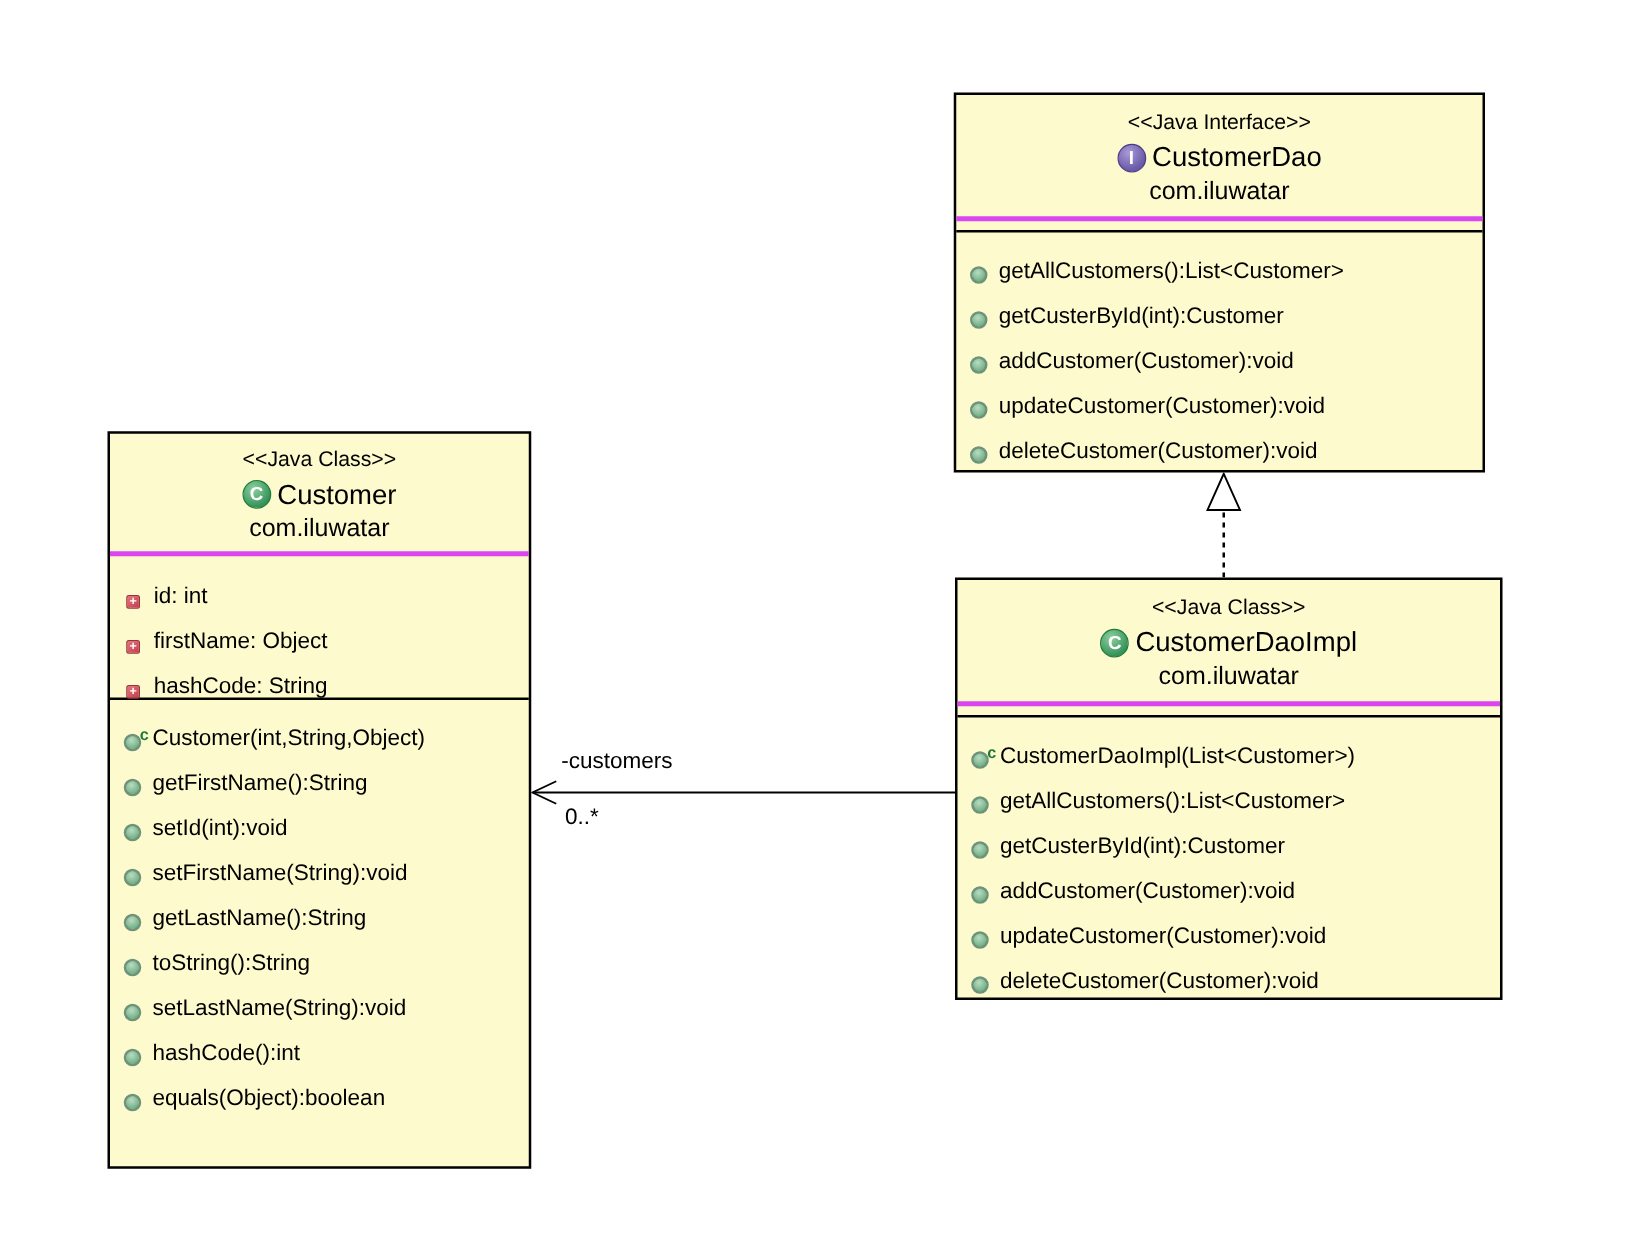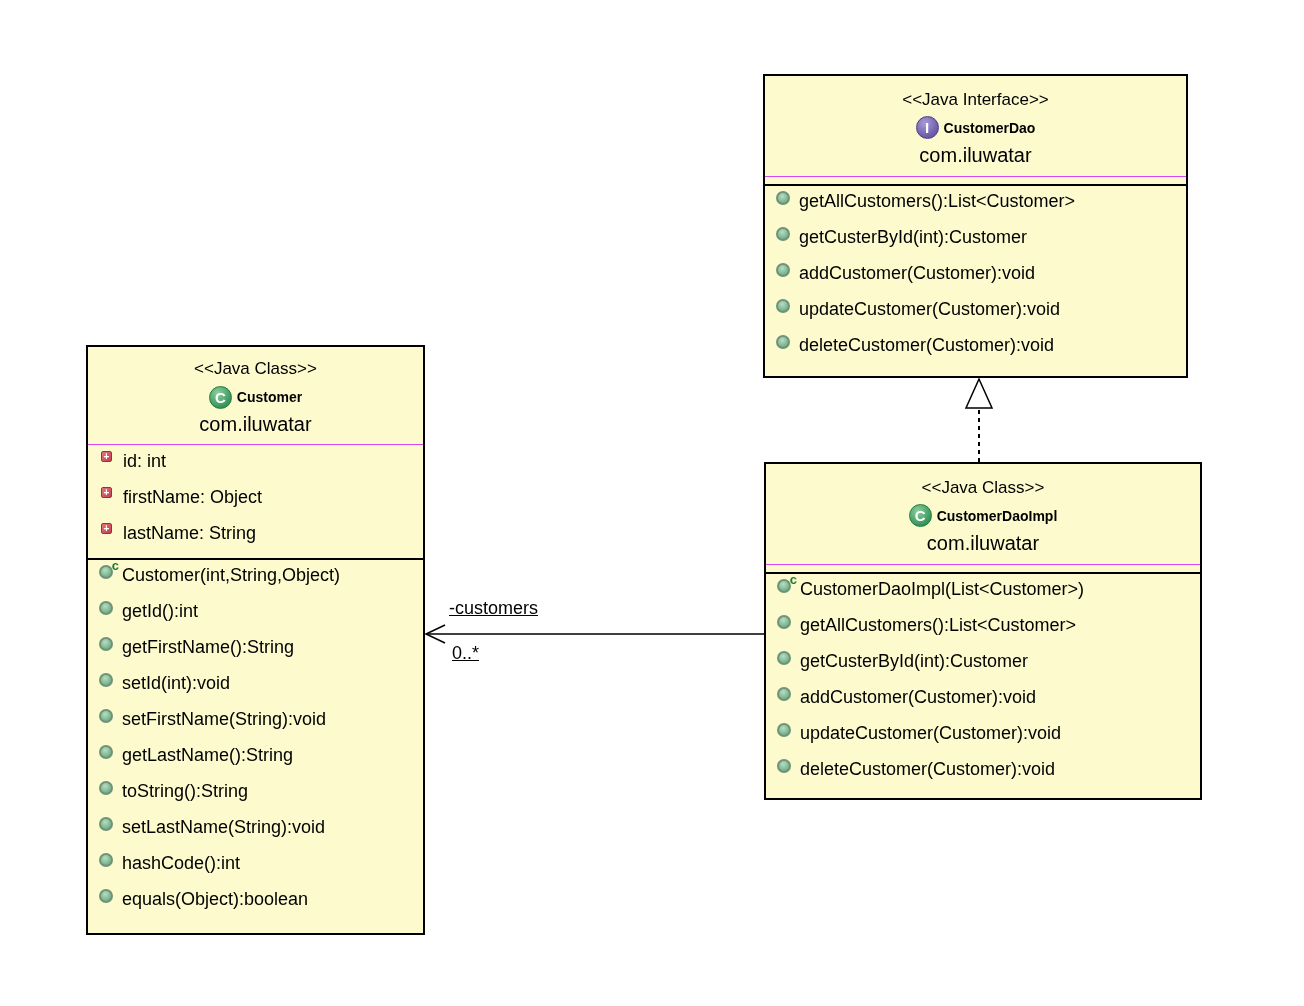--- a/index.html
+++ b/index.html
@@ -25,51 +25,51 @@
   #box-dao      { left: 763px; top: 74px;  width: 425px; height: 304px; }
   #box-customer { left: 86px;  top: 345px; width: 339px; height: 590px; }
   #box-impl     { left: 764px; top: 462px; width: 438px; height: 338px; }
 
   .box-header {
     display: flex;
     flex-direction: column;
     align-items: center;
     justify-content: center;
     row-gap: 2px;
-    border-bottom: 1px solid #d946ef;
+    border-bottom: 4px solid #d946ef;
     text-align: center;
   }
   #box-dao .box-header      { height: 101px; }
   #box-customer .box-header { height: 98px; }
   #box-impl .box-header     { height: 101px; }
 
   .stereotype { font-size: 17px; line-height: 23px; }
   .name-row {
     display: flex;
     align-items: center;
     justify-content: center;
     gap: 5px;
   }
-  .class-name { font-size: 14px; font-weight: bold; line-height: 30px; }
+  .class-name { font-size: 22px; font-weight: normal; line-height: 30px; }
   .package { font-size: 20px; line-height: 20px; }
 
   .fields-empty {
     height: 9px;
     border-bottom: 2px solid #000;
   }
   .fields-compartment {
     height: 115px;
     border-bottom: 2px solid #000;
     padding-top: 6px;
   }
   .methods-compartment { padding-top: 5px; }
 
   .member {
     display: flex;
-    align-items: flex-start;
+    align-items: flex-end;
     height: 36px;
     padding-left: 11px;
     gap: 9px;
   }
   .member-text { font-size: 18px; white-space: nowrap; }
 
   
   .type-icon {
     width: 23px; height: 23px;
     border-radius: 50%;
@@ -128,21 +128,20 @@
   .relations-svg {
     position: absolute;
     left: 0; top: 0;
     width: 1304px; height: 1006px;
     pointer-events: none;
   }
   .edge-label {
     position: absolute;
     font-size: 18px;
     white-space: nowrap;
-    text-decoration: underline;
   }
   #assoc-label { left: 449px; top: 598px; }
   #assoc-mult  { left: 452px; top: 643px; }
 </style>
 </head>
 <body>
 
 <div class="canvas">
 
   <svg class="relations-svg">
@@ -212,33 +211,29 @@
       <div class="member">
         <span class="field-icon">
             <span class="field-plus">+</span>
           </span>
         <span class="member-text">firstName: Object</span>
       </div>
       <div class="member">
         <span class="field-icon">
             <span class="field-plus">+</span>
           </span>
-        <span class="member-text">lastName: String</span>
+        <span class="member-text">hashCode: String</span>
       </div>
     </div>
     <div class="methods-compartment">
       <div class="member">
         <span class="method-icon">
             <i class="ctor-mark">c</i>
           </span>
         <span class="member-text">Customer(int,String,Object)</span>
-      </div>
-      <div class="member">
-        <span class="method-icon"></span>
-        <span class="member-text">getId():int</span>
       </div>
       <div class="member">
         <span class="method-icon"></span>
         <span class="member-text">getFirstName():String</span>
       </div>
       <div class="member">
         <span class="method-icon"></span>
         <span class="member-text">setId(int):void</span>
       </div>
       <div class="member">

